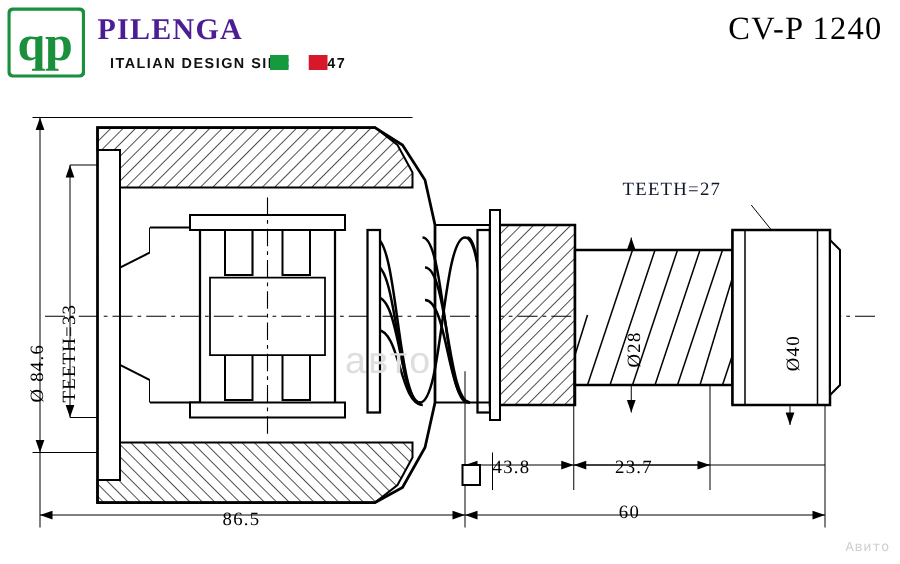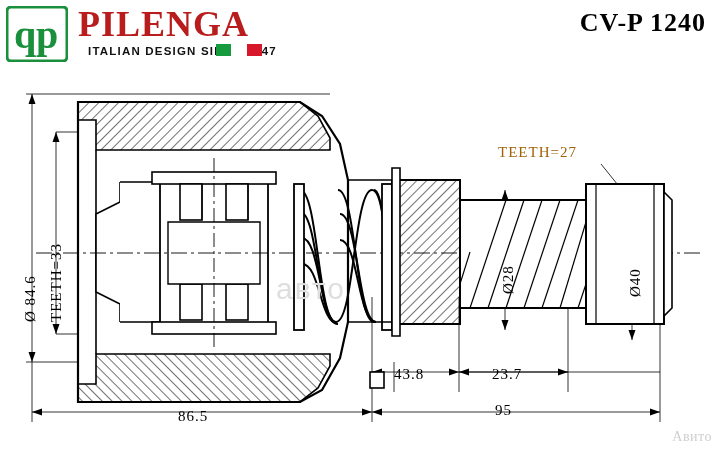--- a/index.html
+++ b/index.html
@@ -20,44 +20,44 @@
   .header {
     position: absolute; left: 0; top: 0; width: 720px; height: 72px;
   }
   .logo-mark {
     position: absolute; left: 6px; top: 6px; width: 62px; height: 56px;
   }
   .brand-name {
     position: absolute; left: 78px; top: 4px;
     font-family: "Liberation Serif", serif;
     font-weight: bold;
-    font-size: 36px;
+    font-size: 24px;
     letter-spacing: 1px;
-    color: #b91c1c;
+    color: #4c1d95;
     line-height: 40px;
   }
   .brand-tagline {
     position: absolute; left: 88px; top: 45px;
     font-family: "Liberation Sans", sans-serif;
     font-size: 11.5px;
     letter-spacing: 1.2px;
     color: #111;
     font-weight: bold;
   }
   .flag {
     position: absolute; left: 216px; top: 44px; width: 46px; height: 12px;
   }
   .flag span { display: inline-block; width: 15.3px; height: 12px; float: left; }
   .flag .g { background: #159a3d; }
   .flag .w { background: #ffffff; }
   .flag .r { background: #d7182a; }
   .part-code {
     position: absolute; right: 14px; top: 8px;
     font-family: "Liberation Serif", serif;
-    font-weight: bold;
+    font-weight: normal;
     font-size: 26px;
     letter-spacing: 1px;
     color: #000;
   }
   
   .drawing {
     position: absolute; left: 0; top: 72px; width: 720px; height: 379px;
   }
   .drawing svg { display: block; }
   .watermark-blob {
@@ -67,22 +67,22 @@
     font-size: 30px;
     color: #dedede;
     letter-spacing: 2px;
     pointer-events: none;
     user-select: none;
     text-align: center;
   }
   .watermark-corner {
     position: absolute;
     right: 8px; bottom: 6px;
-    font-family: Liberation Serif, serif;
-    font-size: 14px;
+    font-family: Liberation Mono, monospace;
+    font-size: 11px;
     color: #cfcfcf;
     letter-spacing: 0.5px;
     pointer-events: none;
     user-select: none;
   }
   .dim-label {
     position: absolute;
     font-family: "Liberation Serif", serif;
     font-size: 15px;
     color: #000;
@@ -90,21 +90,21 @@
     white-space: nowrap;
   }
   .dim-label.vert {
     transform: rotate(-90deg);
     transform-origin: 0 0;
   }
   .teeth-label {
     position: absolute;
     font-family: "Liberation Serif", serif;
     font-size: 15px;
-    color: #a16207;
+    color: #0f172a;
     letter-spacing: 1px;
     white-space: nowrap;
   }
 </style>
 </head>
 <body>
 
 <div id="root">
 
   <div class="header">
@@ -296,19 +296,19 @@
     <div class="dim-label vert" style="left:500px; top:222px;">Ø28</div>
 
     <div class="dim-label vert" style="left:627px; top:225px;">Ø40</div>
 
     <div class="dim-label" style="left:394px; top:294px;">43.8</div>
 
     <div class="dim-label" style="left:492px; top:294px;">23.7</div>
 
     <div class="dim-label" style="left:178px; top:336px;">86.5</div>
 
-    <div class="dim-label" style="left:495px; top:330px;">95</div>
+    <div class="dim-label" style="left:495px; top:330px;">60</div>
 
     <div class="watermark-blob">авто</div>
     <div class="watermark-corner">Авито</div>
   </div>
 
 </div>
 
 </body></html>

